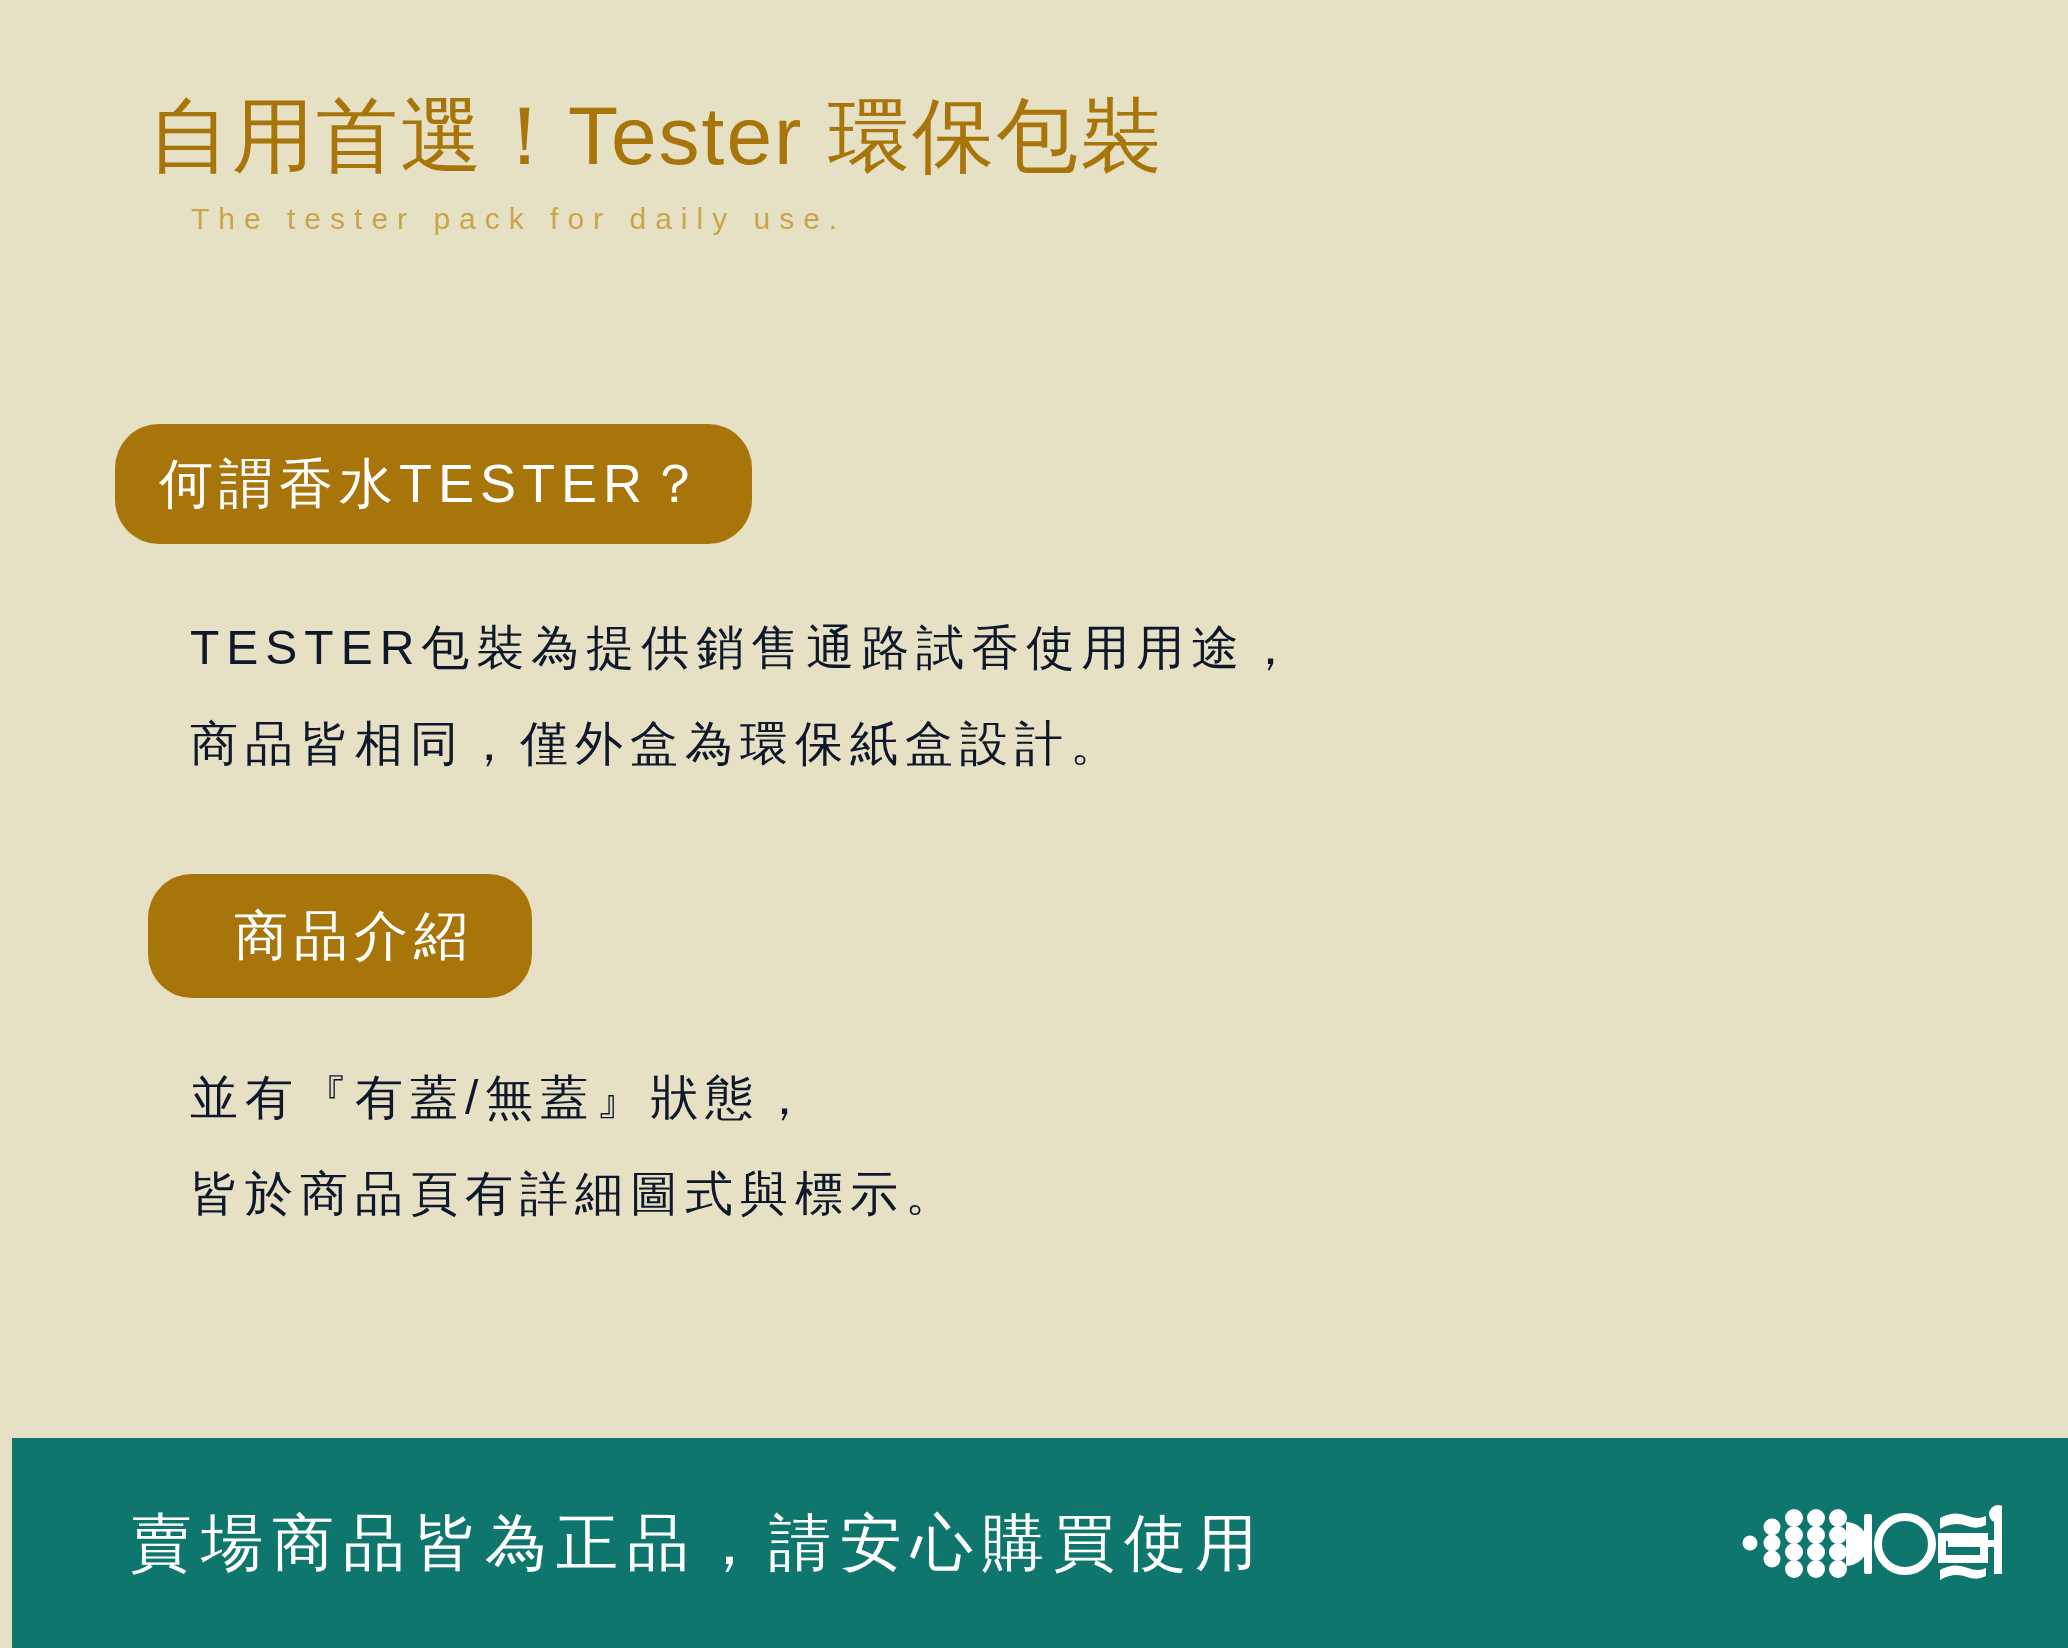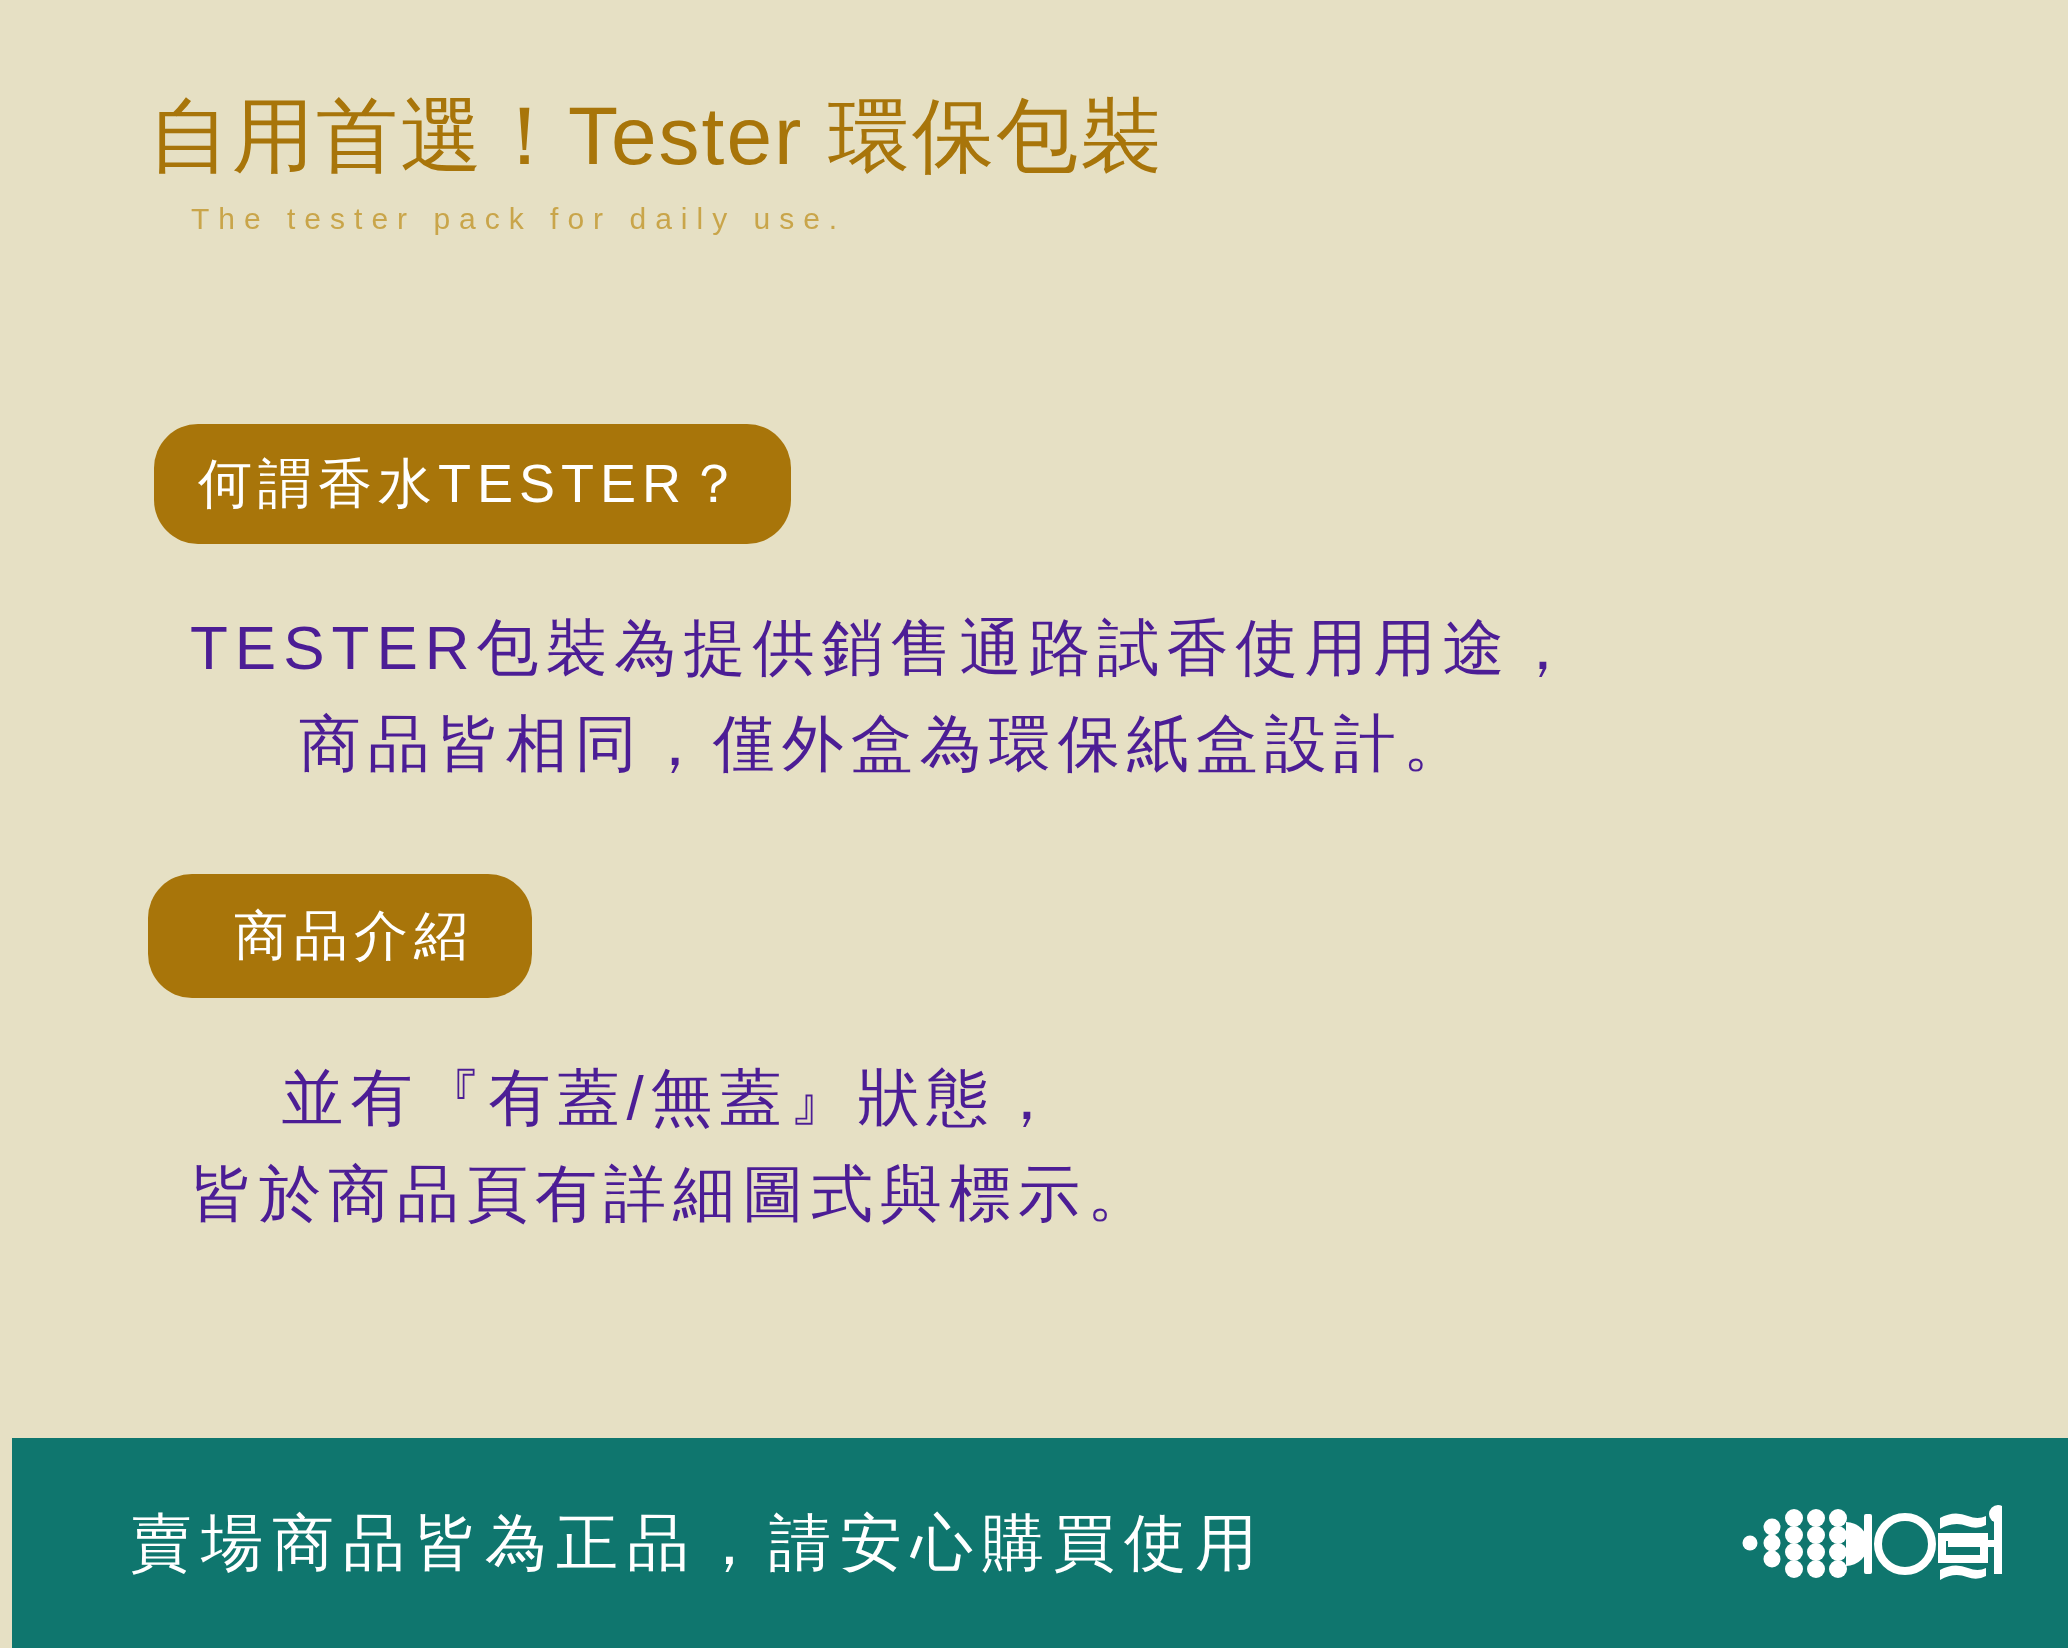--- a/index.html
+++ b/index.html
@@ -49,33 +49,32 @@
     display:inline-block;
     background:#A8750A;
     color:#FFFFFF;
     border-radius:44px;
     font-size:54px;
     line-height:62px;
     letter-spacing:6px;
     padding:28px 44px 30px 44px;
     white-space:nowrap;
   }
-  .badge-wrap-1 { position:absolute; left:115px; top:424px;margin-left:39px; }
+  .badge-wrap-1 { position:absolute; left:115px; top:424px; }
   .badge-wrap-2 { position:absolute; left:148px; top:874px; }
   .badge-2 { padding:30px 58px 32px 86px; }
 
   
   .para {
     position:absolute;
-    color:#4c1d95;
-    font-size:62px;
+    color:#0f172a;
+    font-size:48px;
     line-height:96px;
     letter-spacing:7px;
     white-space:nowrap;
-    text-align:center;
   }
   .para-1 { left:190px; top:600px; }
   .para-2 { left:190px; top:1050px; }
   .para .line { display:block; }
 
   
   .footer {
     position:absolute;
     left:12px;
     bottom:0;

